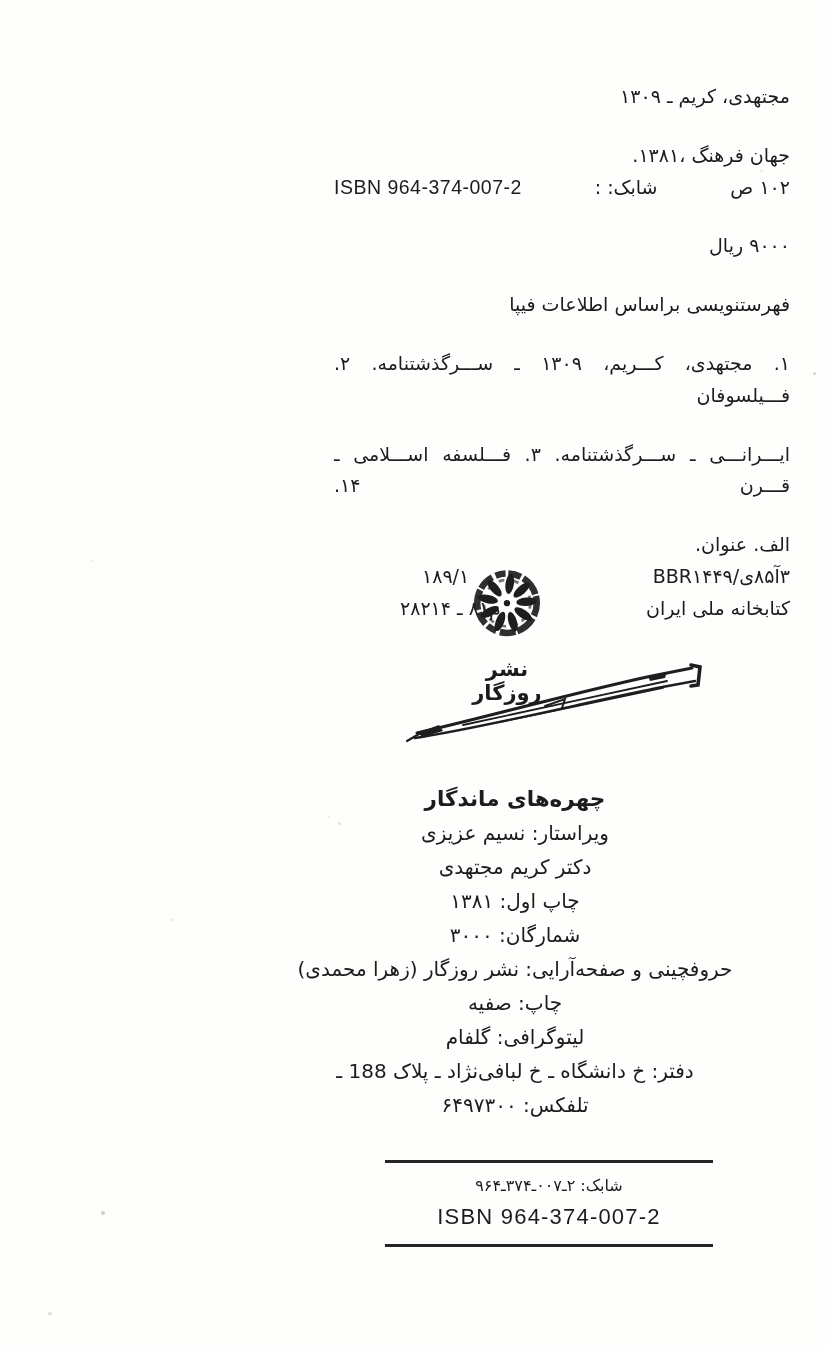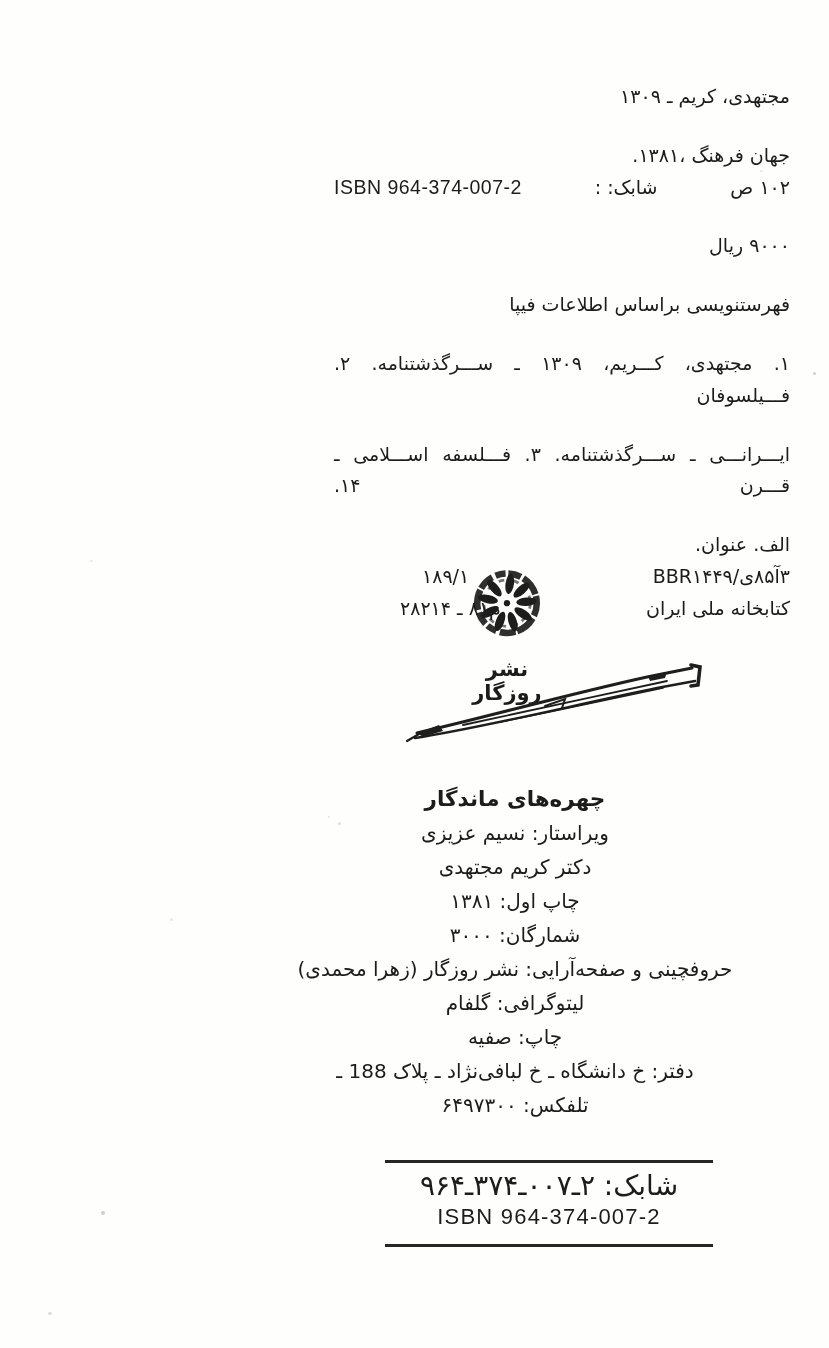--- a/index.html
+++ b/index.html
@@ -29,21 +29,21 @@
     position:absolute;top:782px;left:200px;width:630px;
     direction:rtl;text-align:center;font-size:20px;line-height:34px;
   }
   .colophon .title{font-weight:bold;font-size:21.5px;}
   
   .isbn-box{
     position:absolute;top:1160px;left:385px;width:328px;
     border-top:3px solid #262626;border-bottom:3px solid #262626;
     padding:9px 0 12px;text-align:center;
   }
-  .isbn-box .shabak{direction:rtl;font-size:28px;line-height:28px;}
+  .isbn-box .shabak{direction:rtl;font-size:16px;line-height:28px;}
   .isbn-box .isbn-latin{direction:ltr;font-family:"Liberation Sans","DejaVu Sans",sans-serif;font-size:22px;letter-spacing:1.2px;line-height:30px;margin-top:2px;}
   
   .speck{position:absolute;background:#555;border-radius:50%;opacity:.28;}
 </style>
 </head>
 <body>
 
 <div class="catalog">
   <div class="cat-line">مجتهدی، کریم ـ ۱۳۰۹</div>
   <div class="cat-line">جهان فرهنگ ،۱۳۸۱.</div>
@@ -105,22 +105,22 @@
   </g>
 </svg>
 
 <div class="colophon">
   <div class="title">چهره‌های ماندگار</div>
   <div>ویراستار: نسیم عزیزی</div>
   <div>دکتر کریم مجتهدی</div>
   <div>چاپ اول: ۱۳۸۱</div>
   <div>شمارگان: ۳۰۰۰</div>
   <div>حروفچینی و صفحه‌آرایی: نشر روزگار (زهرا محمدی)</div>
+  <div>چاپ: صفیه</div>
   <div>لیتوگرافی: گلفام</div>
-  <div>چاپ: صفیه</div>
   <div>دفتر: خ دانشگاه ـ خ لبافی‌نژاد ـ پلاک 188 ـ</div>
   <div>تلفکس: ۶۴۹۷۳۰۰</div>
 </div>
 
 <div class="isbn-box">
   <div class="shabak">شابک: ۲ـ۰۰۷ـ۳۷۴ـ۹۶۴</div>
   <div class="isbn-latin">ISBN 964-374-007-2</div>
 </div>
 
 <div class="speck" style="left:813px;top:372px;width:3px;height:3px;"></div>

